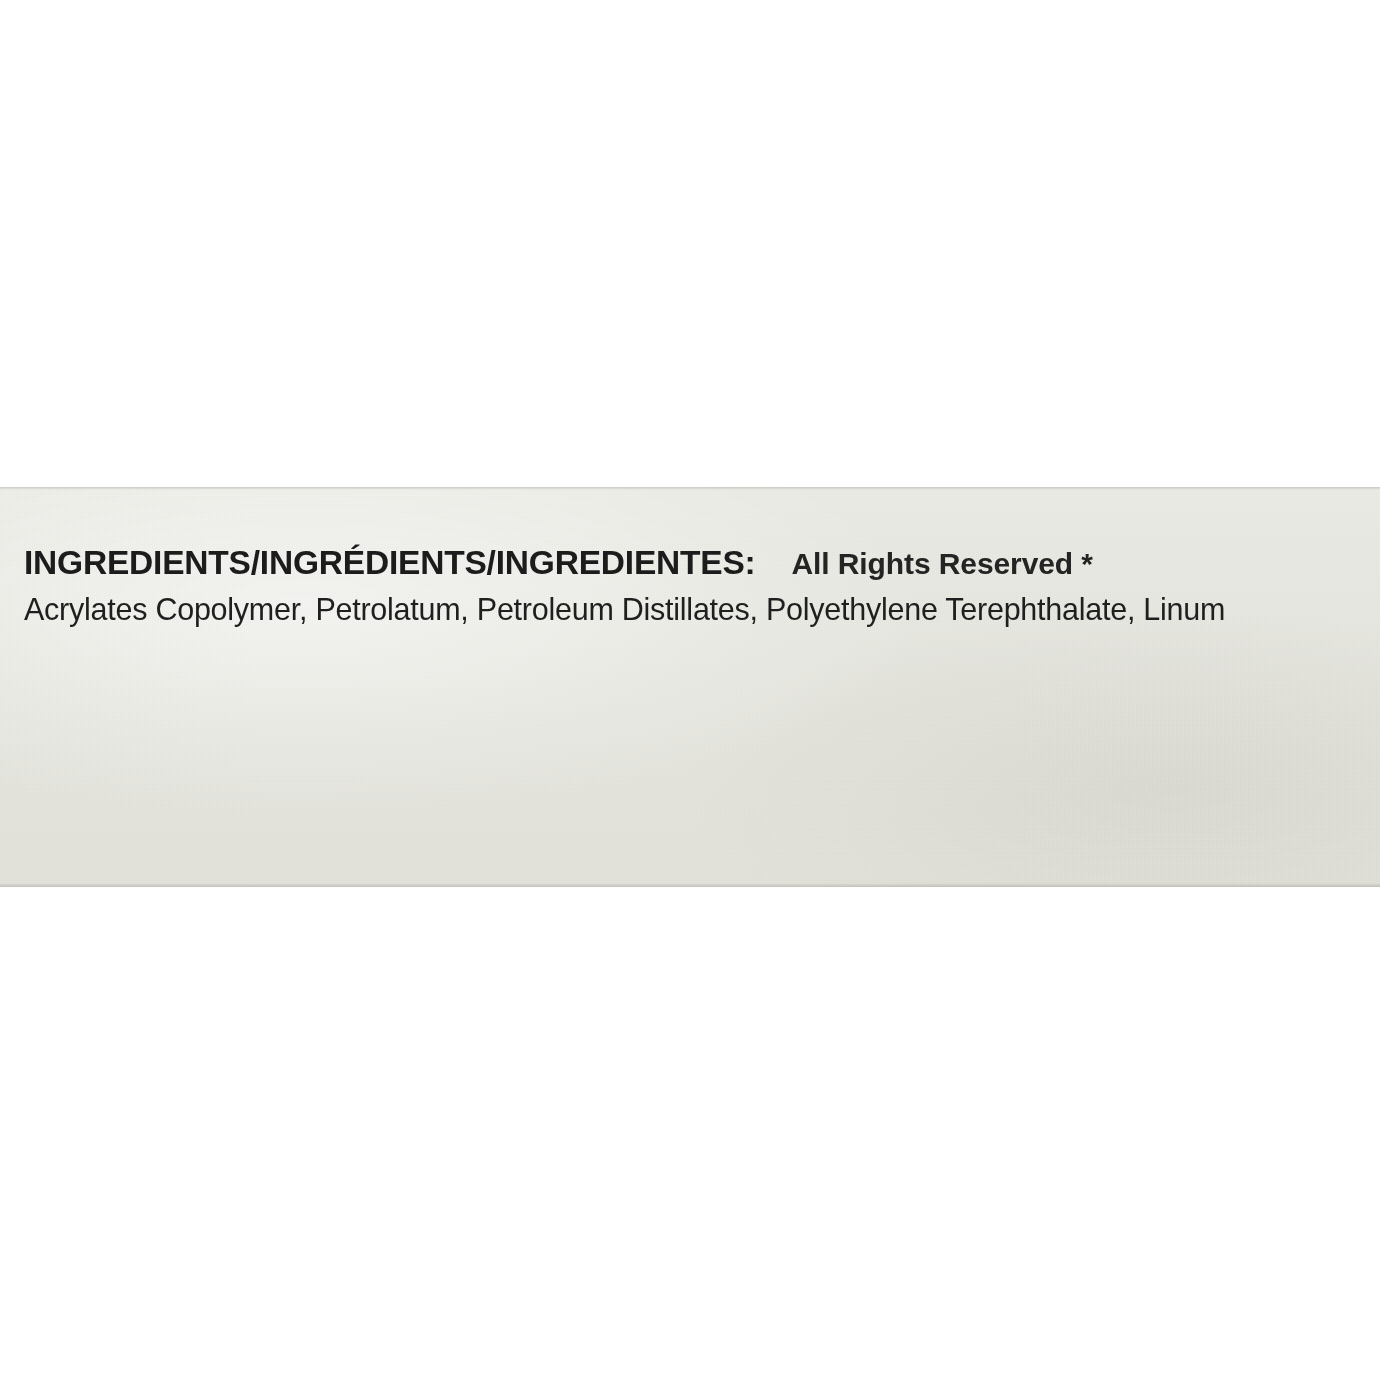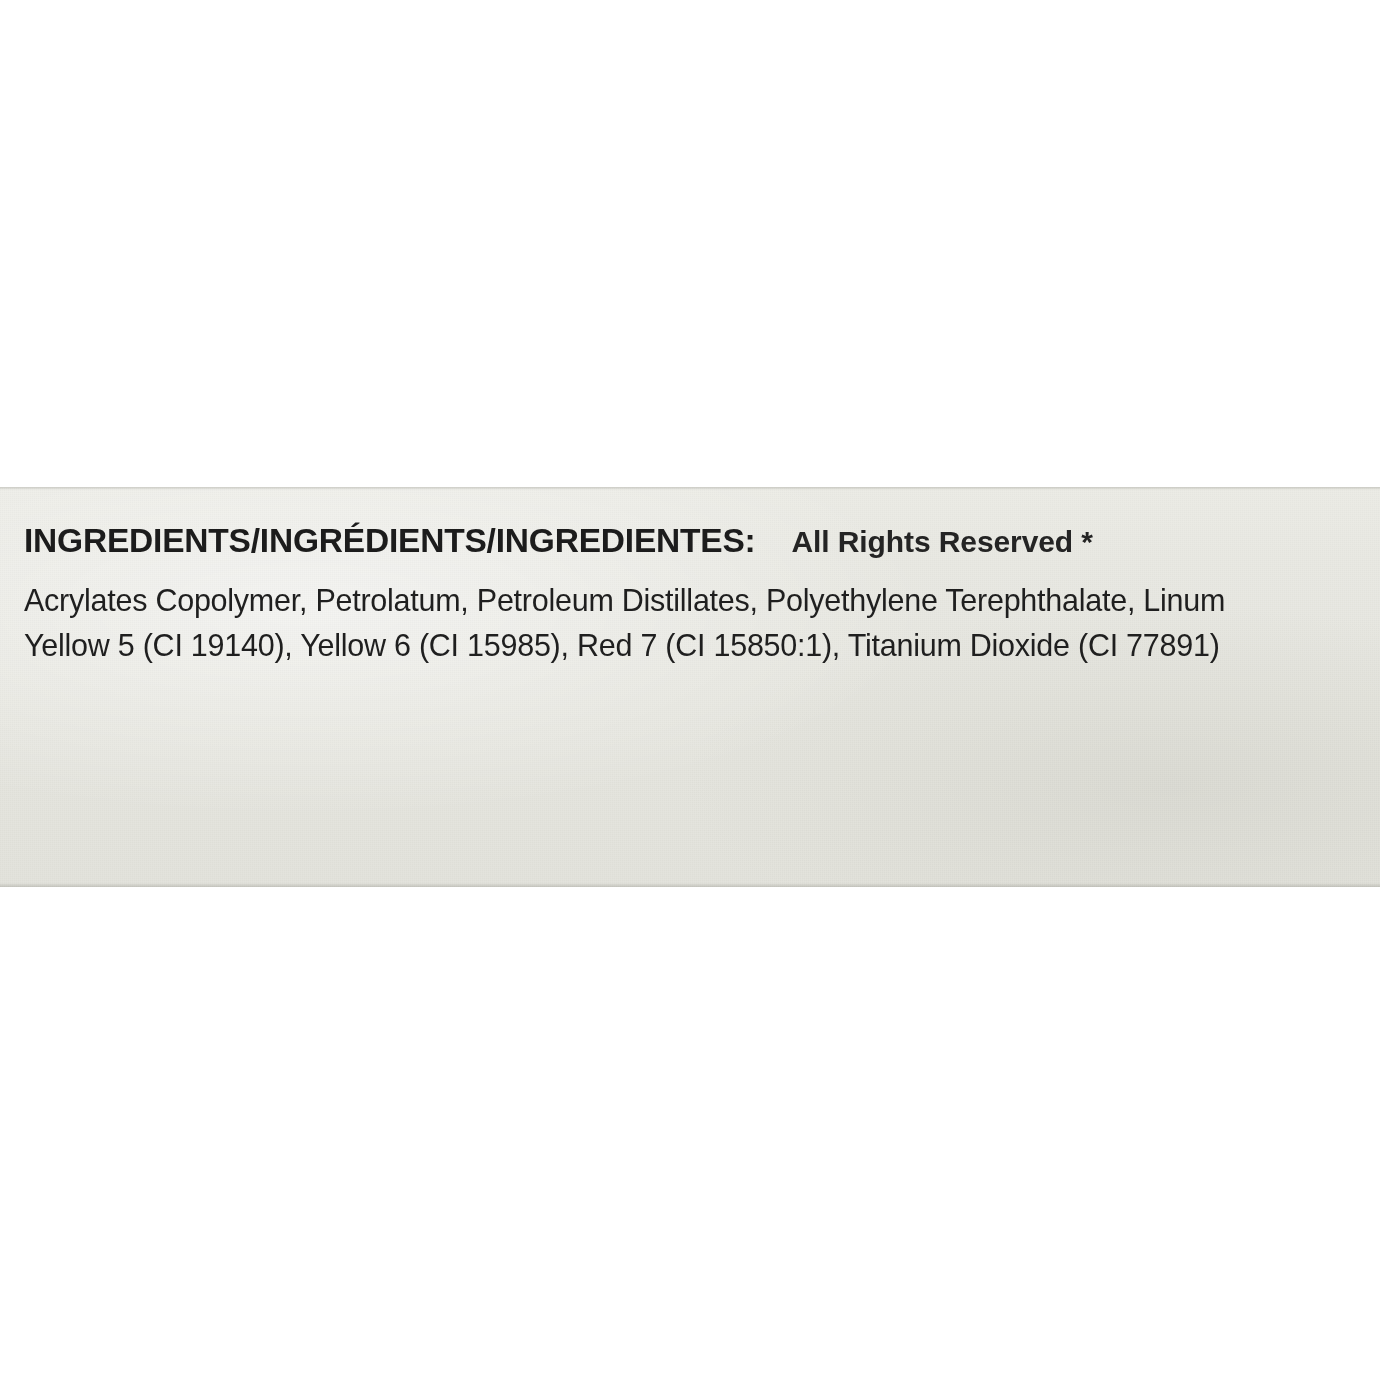--- a/index.html
+++ b/index.html
@@ -55,21 +55,21 @@
     position: absolute;
     left: 0; right: 0; bottom: 0;
     height: 4px;
     background: linear-gradient(0deg, rgba(150,150,142,0.40), rgba(150,150,142,0));
     pointer-events: none;
   }
 
   #text-block {
     position: absolute;
     left: 24px;
-    top: 36px;
+    top: 58px;
     width: 1334px;
   }
 
   .heading-line {
     display: flex;
     align-items: baseline;
     gap: 36px;
     white-space: nowrap;
   }
   .heading {
@@ -86,39 +86,38 @@
     letter-spacing: -0.1px;
   }
   .body-line {
     font-size: 30.5px;
     font-weight: 400;
     color: #1f1f1f;
     line-height: 1.47;
     letter-spacing: -0.25px;
     white-space: nowrap;
   }
-  .body-line.first { margin-top: 19px; }
+  .body-line.first { margin-top: 6px; }
 </style>
 </head>
 <body>
 
 <div id="page">
 
   <div id="label-strip">
     <div id="grain-a"></div>
     <div id="grain-b"></div>
     <div id="top-edge"></div>
     <div id="bottom-edge"></div>
 
     <div id="text-block">
 
       <div class="heading-line">
         <span class="heading">INGREDIENTS/INGRÉDIENTS/INGREDIENTES:</span>
         <span class="rights">All Rights Reserved *</span>
       </div>
 
       <div class="body-line first">Acrylates Copolymer, Petrolatum, Petroleum Distillates, Polyethylene Terephthalate, Linum</div>
-      <div class="body-line">Yellow 5 (CI 19140), Yellow 6 (CI 15985), Red 7 (CI 15850:1),  Titanium Dioxide (CI 77891)</div>
 
     </div>
   </div>
 
 </div>
 
 </body></html>

